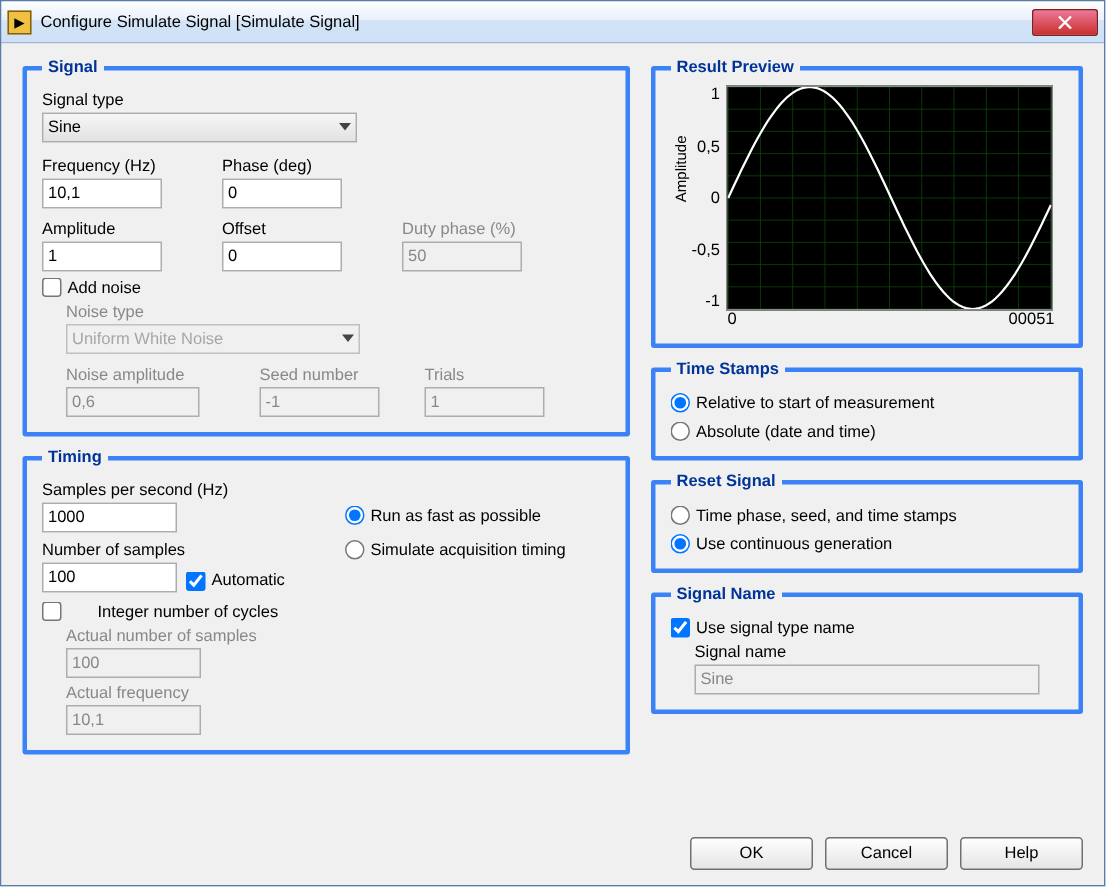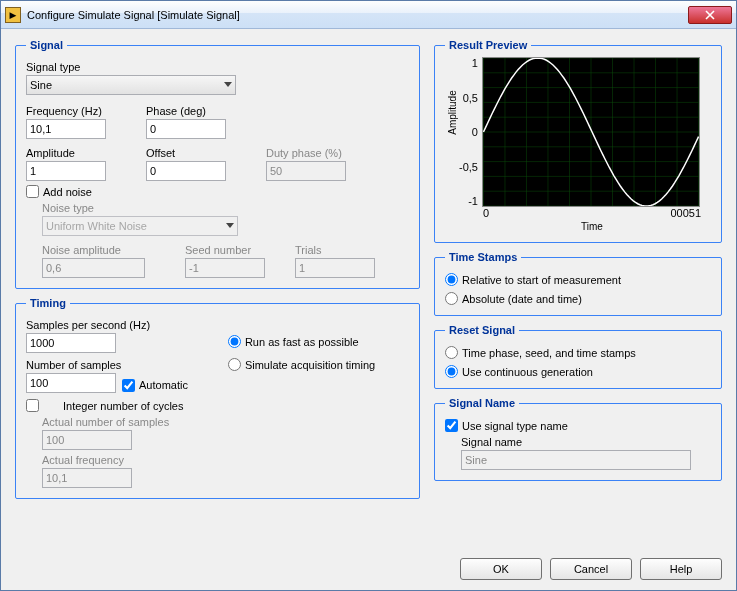--- a/index.html
+++ b/index.html
@@ -6,21 +6,21 @@
   body { margin: 0; background: #d7e4f2; }
   .window { width: 737px; height: 591px; border: 1px solid #5a7ba8; background: #f0f0f0; display: flex; flex-direction: column; }
   .titlebar { height: 28px; background: linear-gradient(to bottom, #fdfefe 0%, #e9f1fb 45%, #d4e4f7 46%, #cde0f6 100%); display: flex; align-items: center; padding: 0 4px; border-bottom: 1px solid #a0b8d8; }
   .titlebar .icon { width: 16px; height: 16px; background: #f0c040; border: 1px solid #806020; margin-right: 6px; display:flex; align-items:center; justify-content:center; font-size:9px; color:#000;}
   .titlebar .title { flex: 1; color: #000; }
   .titlebar .close { width: 44px; height: 18px; background: linear-gradient(to bottom, #e79, #c9302c); border: 1px solid #8b1a1a; border-radius: 2px; display: flex; align-items: center; justify-content: center; color: #fff; font-weight: bold; }
   .content { flex: 1; padding: 10px 14px; display: flex; gap: 14px; background: #f0f0f0; }
   .col { display: flex; flex-direction: column; }
   .left { width: 405px; }
   .right { flex: 1; }
-  fieldset { border: 1px solid #3b82f6; border-radius: 2px; margin: 0 0 8px 0; padding: 6px 10px 10px 10px; }
+  fieldset { border: 3px solid #3b82f6; border-radius: 2px; margin: 0 0 8px 0; padding: 6px 10px 10px 10px; }
   legend { font-weight: bold; color: #003399; padding: 0 4px; font-size: 11px; }
   .lbl { color: #000; margin: 4px 0 2px 0; display: block; }
   .lbl.dis { color: #888; }
   input[type=text], select { height: 20px; border: 1px solid #abadb3; background: #fff; padding: 0 3px; font-size: 11px; }
   input[type=text]:disabled, select:disabled { background: #f0f0f0; color: #888; }
   select { appearance: none; padding-right: 18px; background-image: linear-gradient(to bottom,#f6f6f6,#e2e2e2); background-repeat:no-repeat; }
   .select-wrap { position: relative; display:inline-block; }
   .select-wrap::after { content:""; position:absolute; right:4px; top:7px; border-left:4px solid transparent; border-right:4px solid transparent; border-top:5px solid #444; pointer-events:none;}
   .row { display: flex; gap: 10px; }
   .field { display: flex; flex-direction: column; }
@@ -84,21 +84,21 @@
           <input type="checkbox" style="">
           <span>Add noise</span>
         </label>
 
         <div class="indent">
           <span class="lbl dis">Noise type</span>
           <span class="select-wrap"><select disabled="" style="width:196px;"><option>Uniform White Noise</option></select></span>
           <div class="row" style="margin-top:4px;">
             <div class="field">
               <span class="lbl dis">Noise amplitude</span>
-              <input type="text" disabled="" style="width: 103px;" value="0,6">
+              <input type="text" disabled="" style="width: 89px;" value="0,6">
             </div>
             <div class="field" style="margin-left:30px;">
               <span class="lbl dis">Seed number</span>
               <input type="text" disabled="" style="width: 80px;" value="-1">
             </div>
             <div class="field" style="margin-left:20px;">
               <span class="lbl dis">Trials</span>
               <input type="text" disabled="" style="width: 80px;" value="1">
             </div>
           </div>
@@ -180,21 +180,20 @@
                 <line y1="135" y2="135" x1="0" x2="218" stroke="#0a4d0a" stroke-width="0.5"></line>
                 <line x1="218" x2="218" y1="0" y2="150" stroke="#0a4d0a" stroke-width="0.5"></line>
                 <line y1="150" y2="150" x1="0" x2="218" stroke="#0a4d0a" stroke-width="0.5"></line>
                 <path d="M0.0 75.0 L2.2 70.3 L4.4 65.6 L6.6 61.0 L8.8 56.3 L11.0 51.8 L13.2 47.4 L15.4 43.1 L17.6 38.8 L19.8 34.8 L22.0 30.9 L24.2 27.2 L26.4 23.6 L28.6 20.3 L30.8 17.3 L33.0 14.3 L35.2 11.7 L37.4 9.3 L39.6 7.1 L41.8 5.3 L44.0 3.7 L46.2 2.3 L48.4 1.3 L50.6 0.6 L52.8 0.2 L55.1 0.0 L57.3 0.2 L59.5 0.6 L61.7 1.3 L63.9 2.3 L66.1 3.7 L68.3 5.3 L70.5 7.1 L72.7 9.3 L74.9 11.7 L77.1 14.3 L79.3 17.3 L81.5 20.3 L83.7 23.6 L85.9 27.2 L88.1 30.9 L90.3 34.8 L92.5 38.8 L94.7 43.1 L96.9 47.4 L99.1 51.8 L101.3 56.3 L103.5 61.0 L105.7 65.6 L107.9 70.3 L110.1 75.0 L112.3 79.7 L114.5 84.4 L116.7 89.0 L118.9 93.7 L121.1 98.2 L123.3 102.6 L125.5 106.9 L127.7 111.2 L129.9 115.2 L132.1 119.1 L134.3 122.8 L136.5 126.4 L138.7 129.7 L140.9 132.8 L143.1 135.7 L145.3 138.3 L147.5 140.7 L149.7 142.9 L151.9 144.8 L154.1 146.3 L156.3 147.7 L158.5 148.7 L160.7 149.4 L162.9 149.8 L165.2 150.0 L167.4 149.8 L169.6 149.4 L171.8 148.7 L174.0 147.7 L176.2 146.3 L178.4 144.8 L180.6 142.9 L182.8 140.7 L185.0 138.3 L187.2 135.7 L189.4 132.8 L191.6 129.7 L193.8 126.4 L196.0 122.8 L198.2 119.1 L200.4 115.2 L202.6 111.2 L204.8 106.9 L207.0 102.6 L209.2 98.2 L211.4 93.7 L213.6 89.0 L215.8 84.4 L218.0 79.7 " stroke="#fff" fill="none" stroke-width="1.5"></path>
               </svg>
           </div>
           <div style="display:flex; justify-content:space-between; margin-left:24px; width:218px; font-size:10px;">
             <span>0</span>
             <span>00051</span>
           </div>
-          <div class="xlab" style="margin-left:24px; width:218px;">Time</div>
         </div>
       </fieldset>
 
       <fieldset>
         <legend>Time Stamps</legend>
         <label class="chk">
           <input type="radio" name="ts" checked="" style="">
           <span>Relative to start of measurement</span>
         </label>
         <label class="chk" style="margin-top:6px;align-items:center;">

